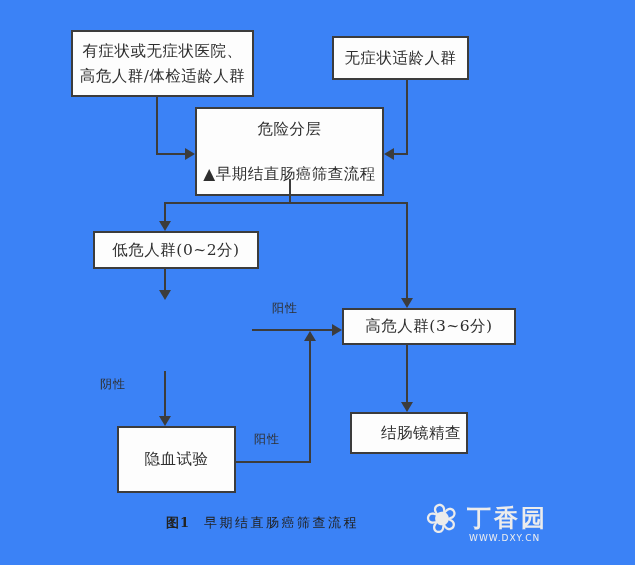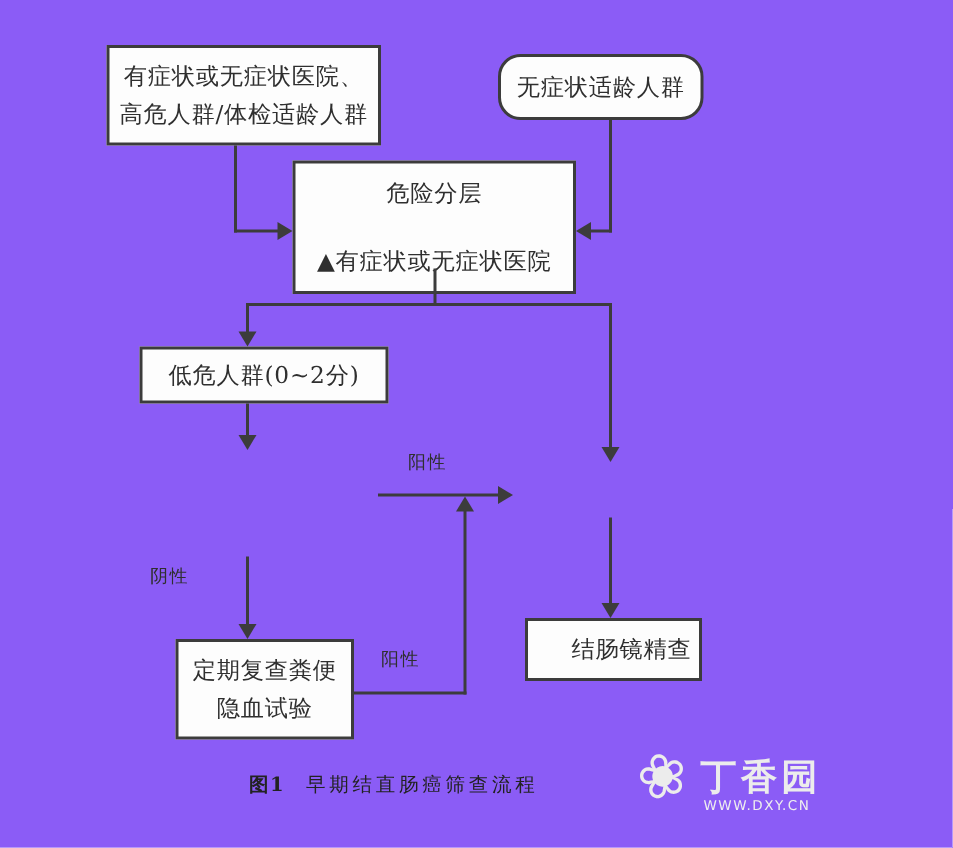--- a/index.html
+++ b/index.html
@@ -3,21 +3,21 @@
 <meta charset="utf-8">
 <style>
   html,body{margin:0;padding:0;}
   body{
     font-family:"DejaVu Serif","Liberation Serif",serif;
     background:#ffffff;
   }
   #stage{
     position:relative;
     width:635px;height:565px;
-    background:#8b5cf6;
+    background:#3b82f6;
     overflow:hidden;
   }
   .node{
     position:absolute;
     border:2px solid #3c3c3c;
     background:#fdfdfd;
     box-sizing:border-box;
     display:flex;flex-direction:column;
     justify-content:center;align-items:center;
     text-align:center;
@@ -62,41 +62,43 @@
 </head>
 <body>
 
 <div id="stage">
 
   <div class="node" style="left:71px;top:30px;width:183px;height:67px;">
     <span>有症状或无症状医院、</span>
     <span>高危人群/体检适龄人群</span>
   </div>
 
-  <div class="node" style="left:332px;top:36px;width:137px;height:44px;border-radius:15px;">
+  <div class="node" style="left:332px;top:36px;width:137px;height:44px;">
     <span>无症状适龄人群</span>
   </div>
 
   <div class="node" style="left:195px;top:107px;width:189px;height:89px;gap:20px;">
     <span>危险分层</span>
-    <span>▲有症状或无症状医院</span>
+    <span>▲早期结直肠癌筛查流程</span>
   </div>
 
   <div class="node" style="left:93px;top:231px;width:166px;height:38px;">
     <span>低危人群(0~2分)</span>
   </div>
 
 
+  <div class="node" style="left:342px;top:308px;width:174px;height:37px;">
+    <span>高危人群(3~6分)</span>
+  </div>
 
   <div class="node" style="left:350px;top:412px;width:118px;height:42px;padding-left:24px;">
     <span>结肠镜精查</span>
   </div>
 
   <div class="node" style="left:117px;top:426px;width:119px;height:67px;">
-    <span>定期复查粪便</span>
     <span>隐血试验</span>
   </div>
 
   <div class="vline" style="left:156px;top:97px;height:58px;"></div>
   <div class="hline" style="left:156px;top:153px;width:30px;"></div>
   <div class="arr arr-right" style="left:185px;top:148px;"></div>
 
   <div class="vline" style="left:406px;top:80px;height:75px;"></div>
   <div class="hline" style="left:394px;top:153px;width:14px;"></div>
   <div class="arr arr-left" style="left:384px;top:148px;"></div>

